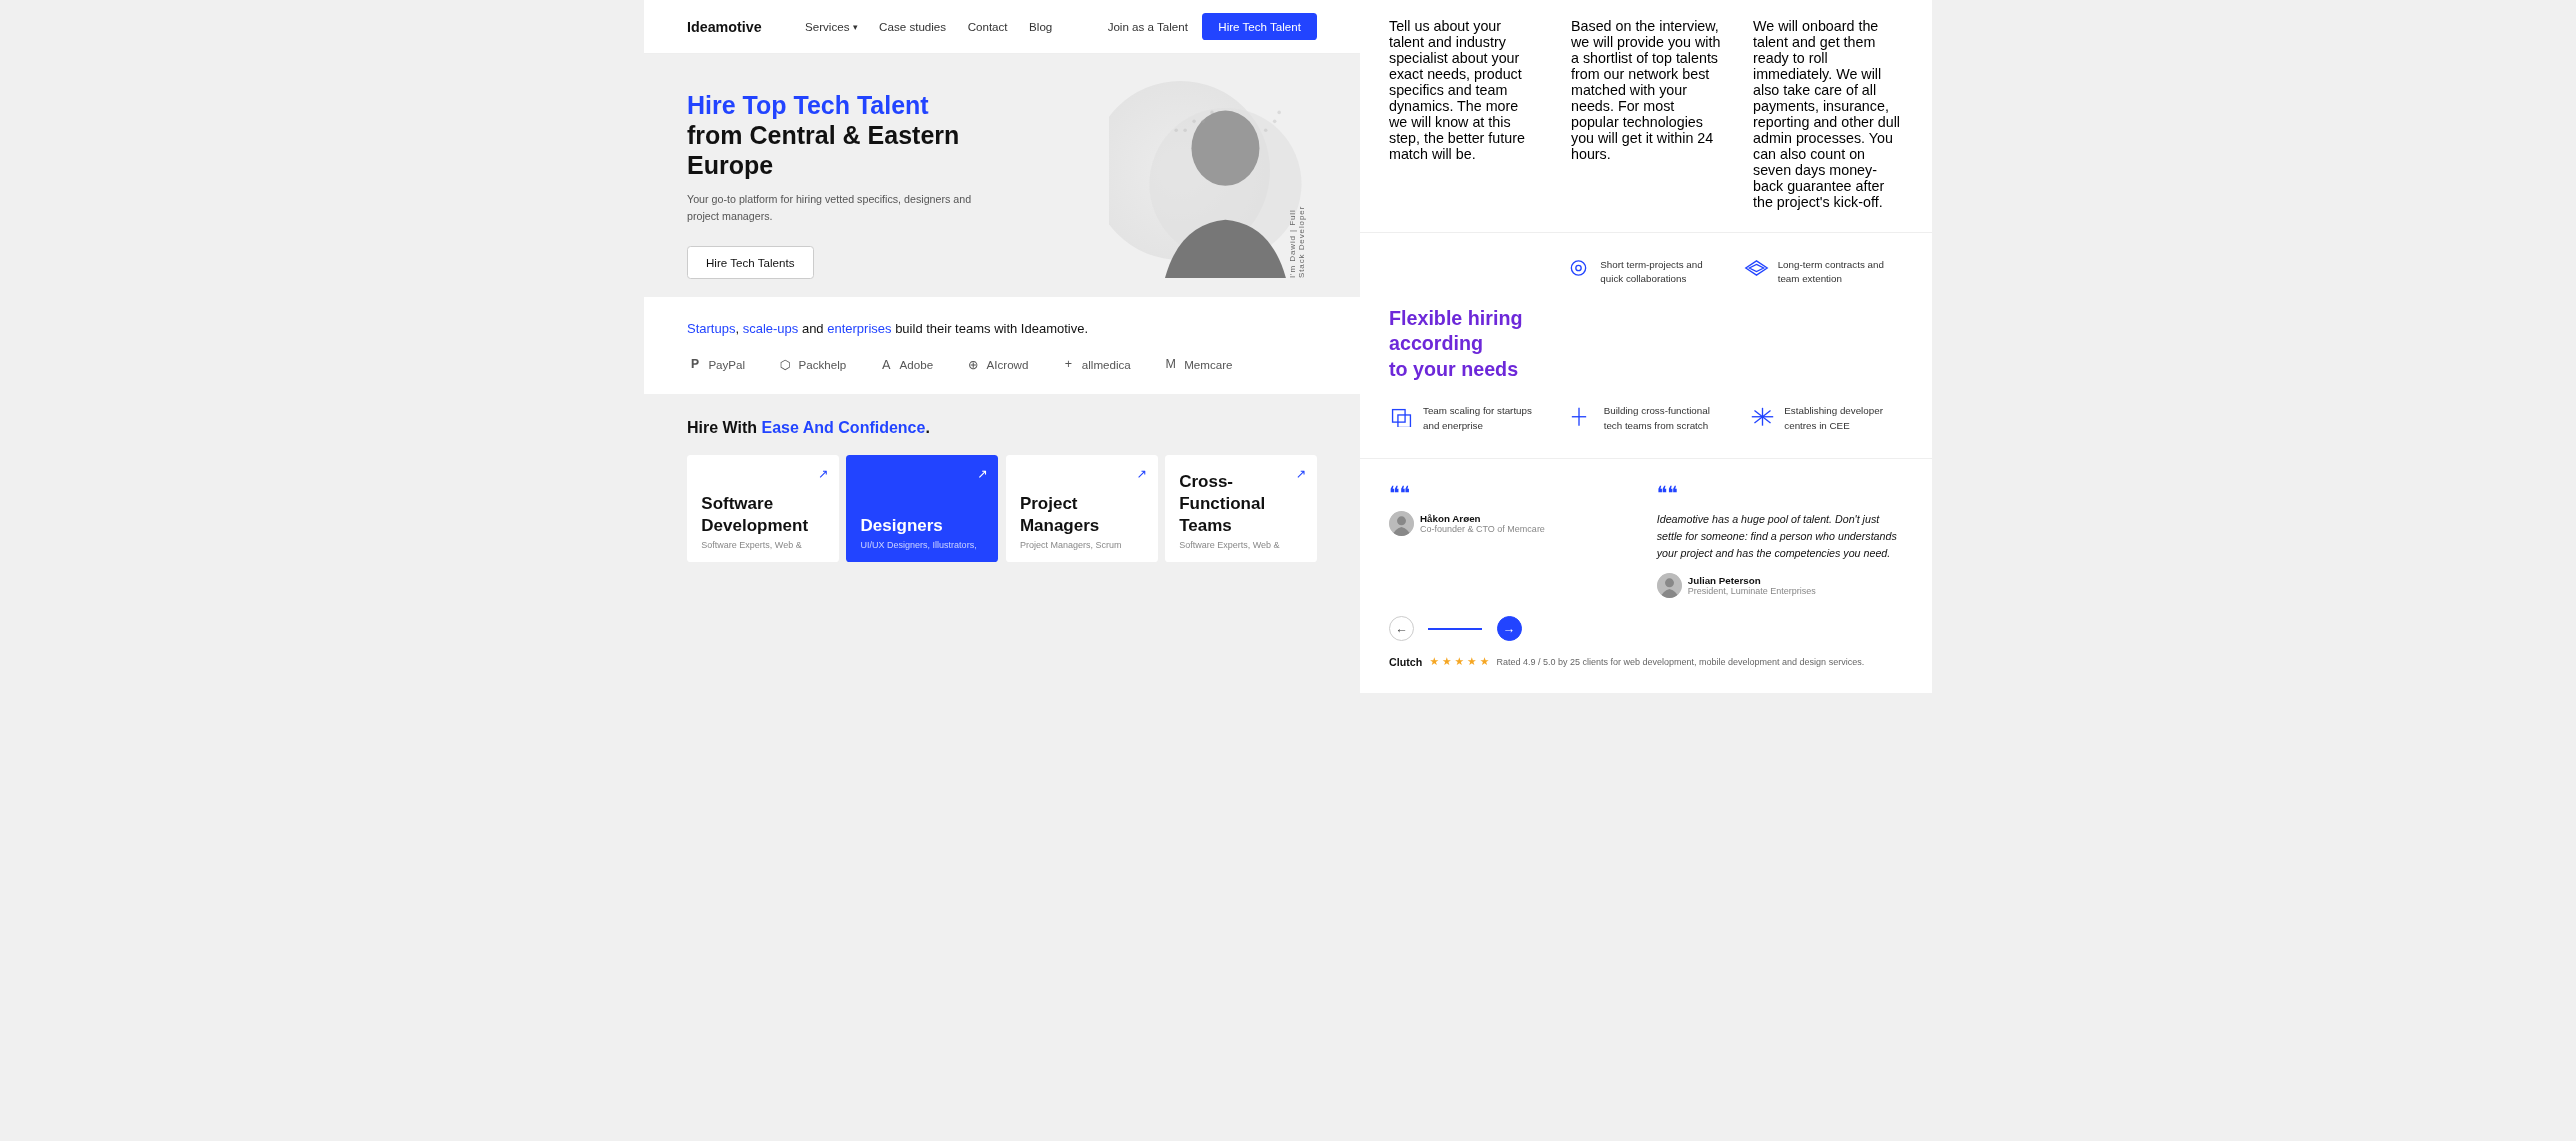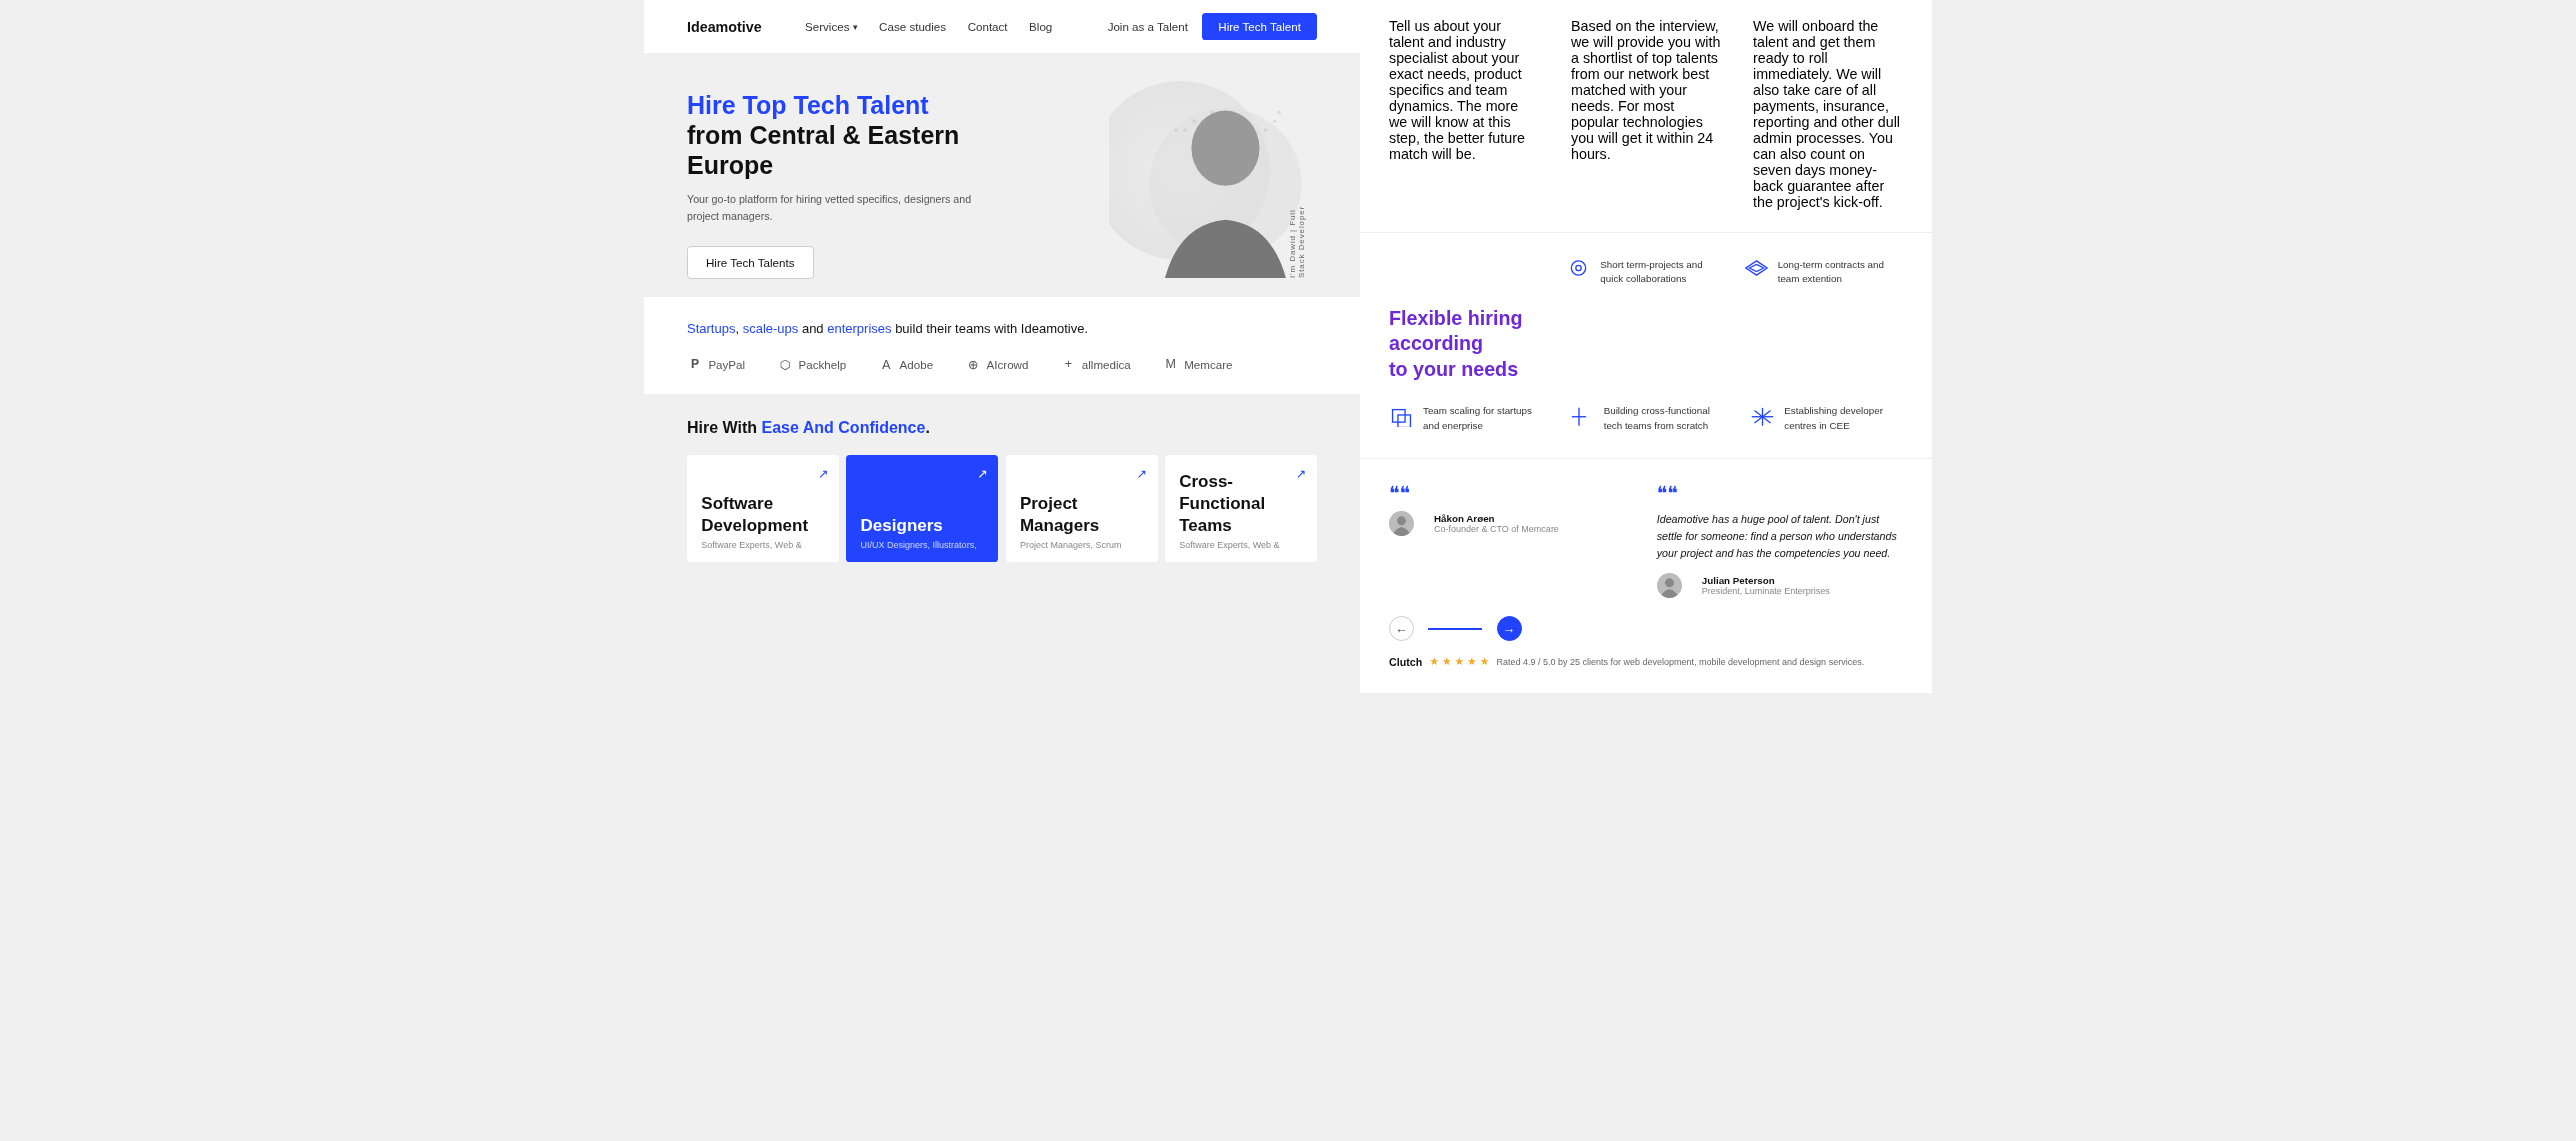--- a/index.html
+++ b/index.html
@@ -327,21 +327,21 @@
     .testimonial-text {
       font-size: 10.7px;
       color: #111;
       font-style: italic;
       line-height: 1.6;
       margin-bottom: 10.7px;
     }
     .testimonial-author {
       display: flex;
       align-items: center;
-      gap: 20px;
+      gap: 6px;
     }
     .author-avatar {
       width: 25px;
       height: 25px;
       border-radius: 50%;
       background: #ccc;
       display: flex;
       align-items: center;
       justify-content: center;
       font-size: 9.8px;

